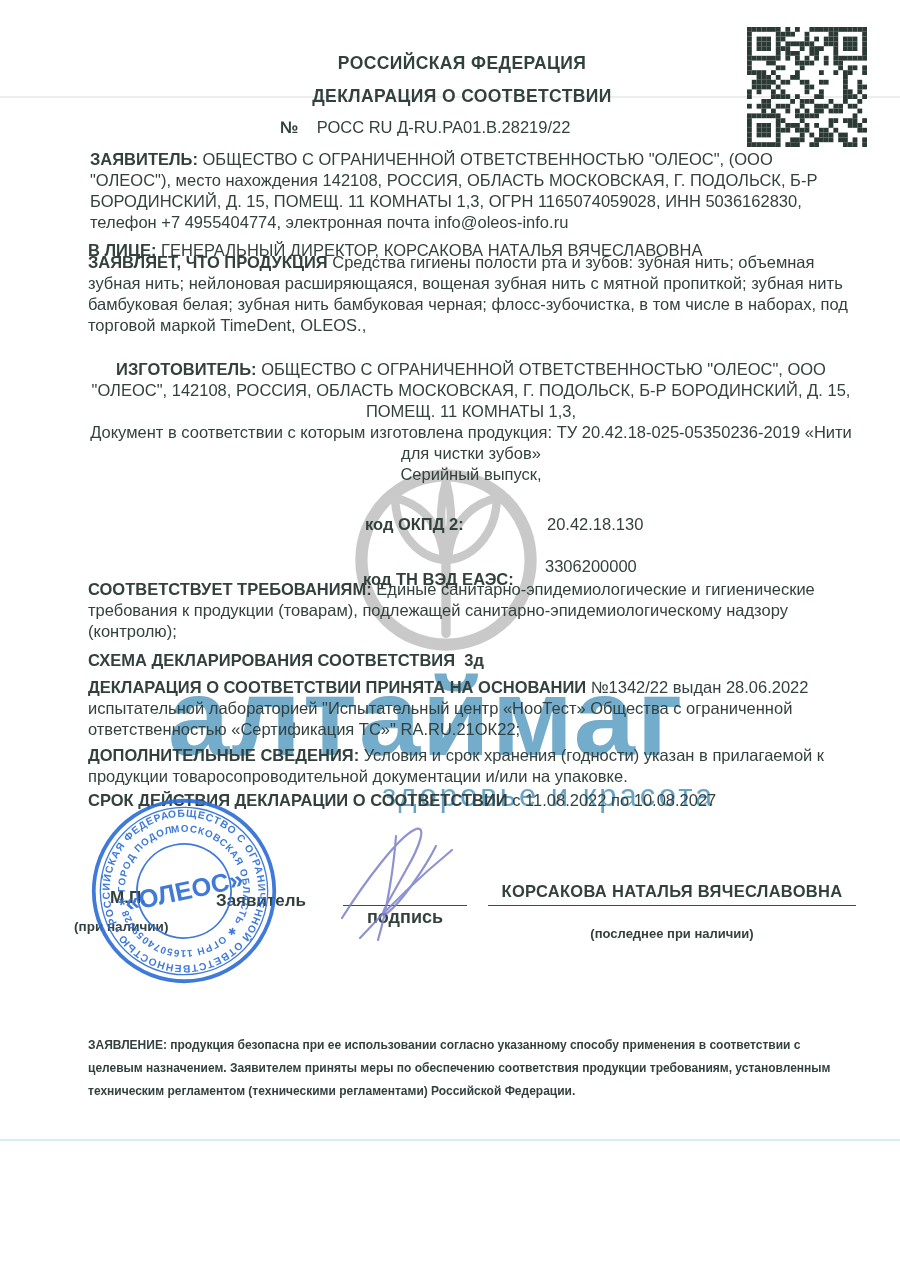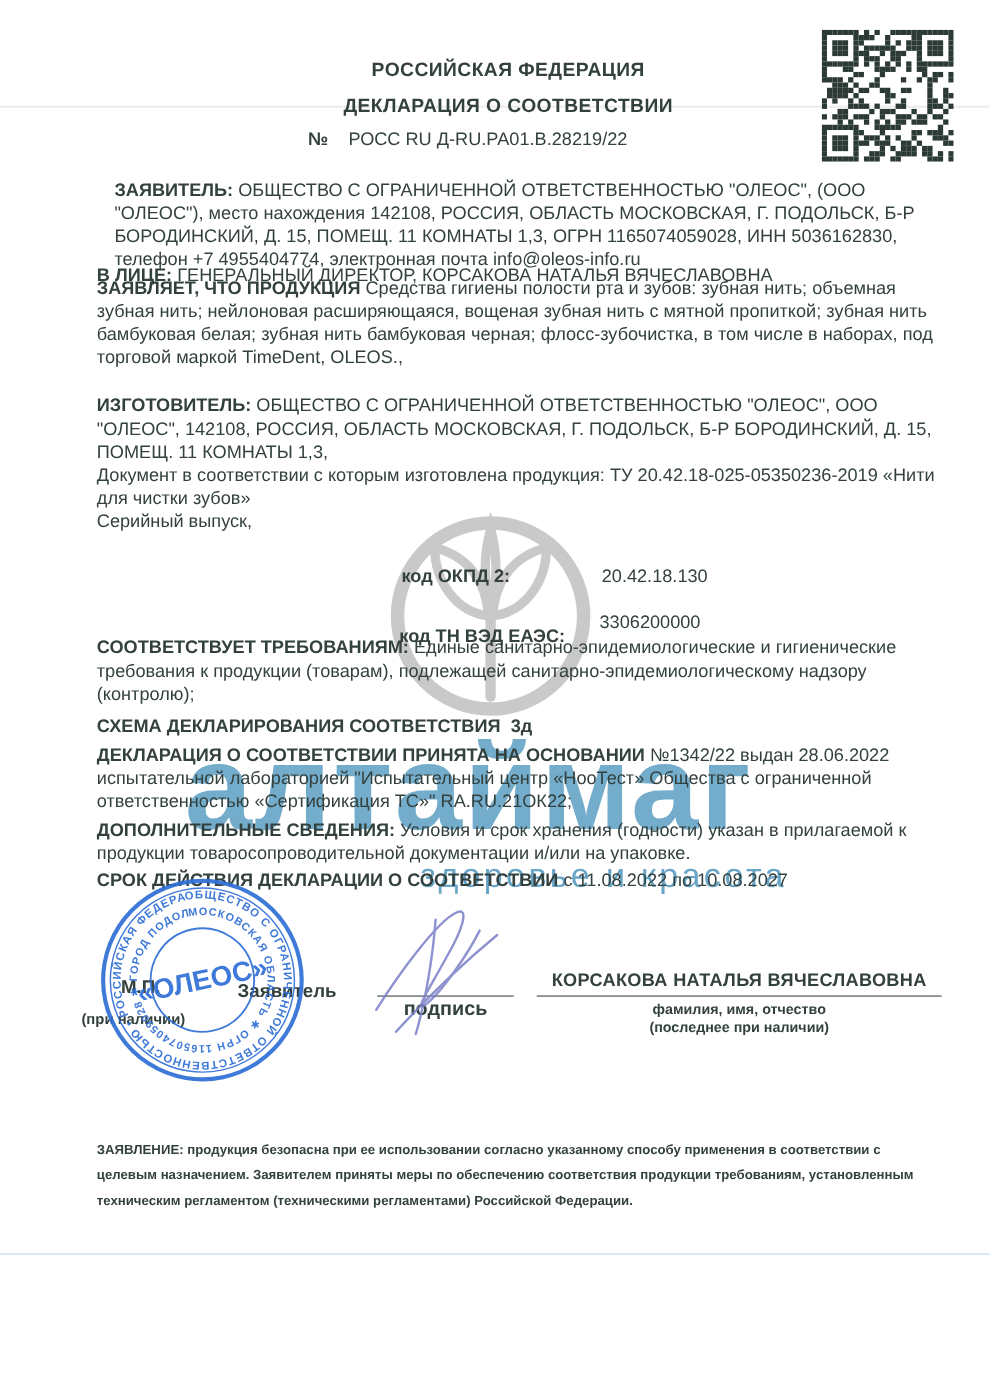--- a/index.html
+++ b/index.html
@@ -366,36 +366,36 @@
         </g>
       </svg></div>
 
   <div class="abs ctr ttl z1" style="left:0;top:53px;width:924px;">РОССИЙСКАЯ ФЕДЕРАЦИЯ</div>
   <div class="abs ctr ttl z1" style="left:0;top:86px;width:924px;">ДЕКЛАРАЦИЯ О СООТВЕТСТВИИ</div>
   <div class="abs z1 body-txt" style="left:280px;top:117px;">
     <span class="bold">№</span>&nbsp;&nbsp;&nbsp;
     <span>РОСС RU Д-RU.РА01.В.28219/22</span>
   </div>
 
-  <p class="abs sec body-txt z1" style="top:147px;margin:16px;">
+  <p class="abs sec body-txt z1" style="top:147px;margin:2px;">
     <b>ЗАЯВИТЕЛЬ:</b>
     <span>ОБЩЕСТВО С ОГРАНИЧЕННОЙ ОТВЕТСТВЕННОСТЬЮ "ОЛЕОС", (ООО "ОЛЕОС"), место нахождения 142108, РОССИЯ, ОБЛАСТЬ МОСКОВСКАЯ, Г. ПОДОЛЬСК, Б-Р БОРОДИНСКИЙ, Д. 15, ПОМЕЩ. 11 КОМНАТЫ 1,3, ОГРН 1165074059028, ИНН 5036162830, телефон +7 4955404774, электронная почта info@oleos-info.ru</span>
   </p>
 
   <p class="abs sec body-txt z1" style="top:240px;margin:0;">
     <b>В ЛИЦЕ:</b>
     <span>ГЕНЕРАЛЬНЫЙ ДИРЕКТОР, КОРСАКОВА НАТАЛЬЯ ВЯЧЕСЛАВОВНА</span>
   </p>
 
   <p class="abs sec body-txt z1" style="top:252px;margin:0;">
     <b>ЗАЯВЛЯЕТ, ЧТО ПРОДУКЦИЯ</b>
     <span>Средства гигиены полости рта и зубов: зубная нить; объемная зубная нить; нейлоновая расширяющаяся, вощеная зубная нить с мятной пропиткой; зубная нить бамбуковая белая; зубная нить бамбуковая черная; флосс-зубочистка, в том числе в наборах, под торговой маркой TimeDent, OLEOS.,</span>
   </p>
 
-  <div class="abs sec body-txt z1" style="top:359px;">
+  <div class="abs sec body-txt z1" style="top:359px;text-align:center;">
     <p style="margin:0;">
       <b>ИЗГОТОВИТЕЛЬ:</b>
       <span>ОБЩЕСТВО С ОГРАНИЧЕННОЙ ОТВЕТСТВЕННОСТЬЮ "ОЛЕОС", ООО "ОЛЕОС", 142108, РОССИЯ, ОБЛАСТЬ МОСКОВСКАЯ, Г. ПОДОЛЬСК, Б-Р БОРОДИНСКИЙ, Д. 15, ПОМЕЩ. 11 КОМНАТЫ 1,3,</span>
     </p>
     <div>Документ в соответствии с которым изготовлена продукция: ТУ 20.42.18-025-05350236-2019 «Нити для чистки зубов»</div>
     <div>Серийный выпуск,</div>
   </div>
 
   <div class="abs z1 body-txt bold" style="left:365px;top:514px;">код ОКПД 2:</div>
   <div class="abs z1 body-txt" style="left:547px;top:514px;">20.42.18.130</div>
@@ -429,21 +429,20 @@
 
   <div class="abs z1 bold" style="left:110px;top:888px;font-size:17px;">М.П.</div>
   <div class="abs z1 bold" style="left:216px;top:891px;font-size:17px;">Заявитель</div>
   <div class="abs z1 caption" style="left:74px;top:919px;font-size:13.5px;">(при наличии)</div>
 
   <div class="abs z1 sig-line" style="left:343px;top:905px;width:124px;"></div>
   <div class="abs z1 caption ctr" style="left:343px;top:910px;width:124px;font-size:18px;">подпись</div>
 
   <div class="abs z1 ctr" style="left:488px;top:882px;width:368px;font-size:16.5px;letter-spacing:.3px;font-weight:bold;">КОРСАКОВА НАТАЛЬЯ ВЯЧЕСЛАВОВНА</div>
   <div class="abs z1 sig-line" style="left:488px;top:905px;width:368px;"></div>
-  <div class="abs z1 caption ctr" style="left:488px;top:910px;width:368px;">фамилия, имя, отчество</div>
   <div class="abs z1 caption ctr" style="left:488px;top:926px;width:368px;">(последнее при наличии)</div>
 
   <div class="abs" style="left:90px;top:797px;width:188px;height:188px;z-index:3;opacity:.92;">
     <svg width="188" height="188" viewBox="0 0 200 200">
       <g transform="rotate(-12 100 100)" fill="none">
         <circle cx="100" cy="100" r="96" stroke="#2f6fd6" stroke-width="4"></circle>
         <circle cx="100" cy="100" r="89" stroke="#2f6fd6" stroke-width="1.4"></circle>
         <circle cx="100" cy="100" r="50" stroke="#2f6fd6" stroke-width="1.8"></circle>
         <path id="ringPath1" d="M100,21 a79,79 0 1,1 -0.1,0"></path>
         <path id="ringPath2" d="M100,37 a63,63 0 1,1 -0.1,0"></path>

